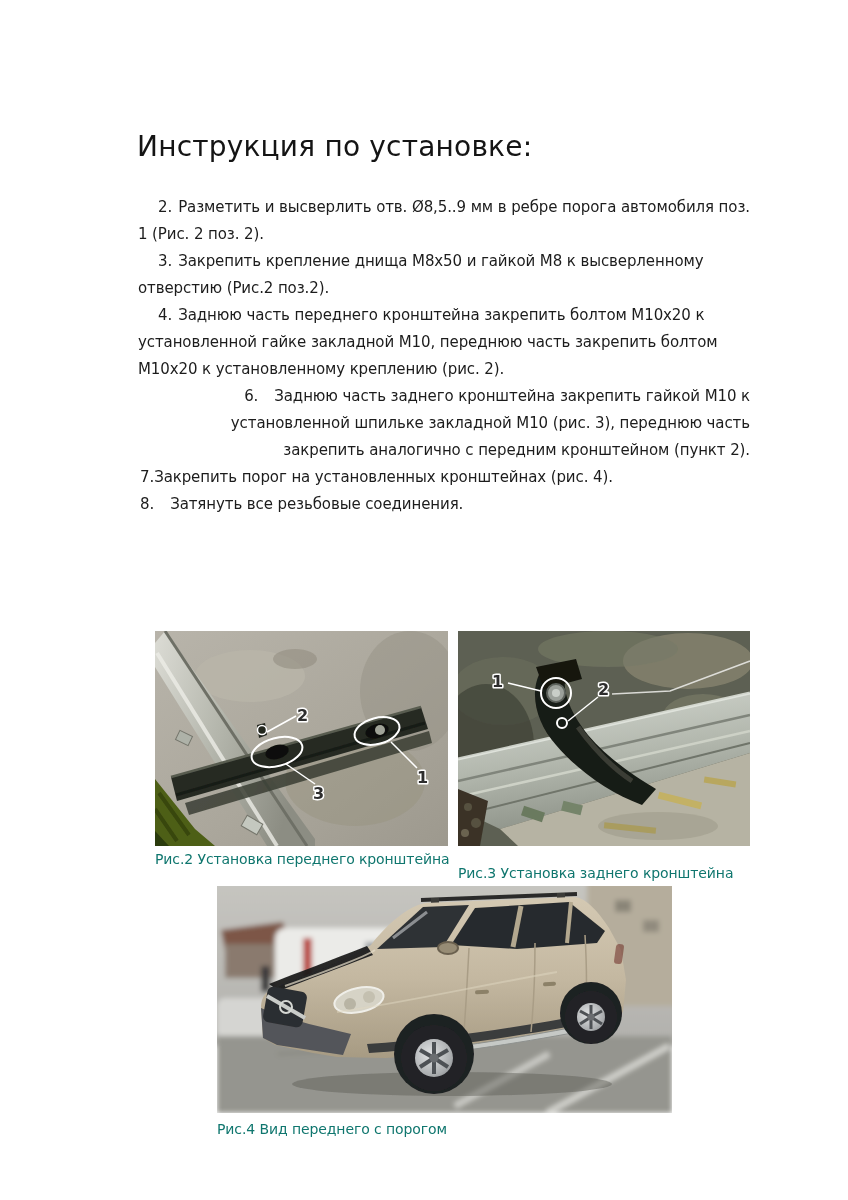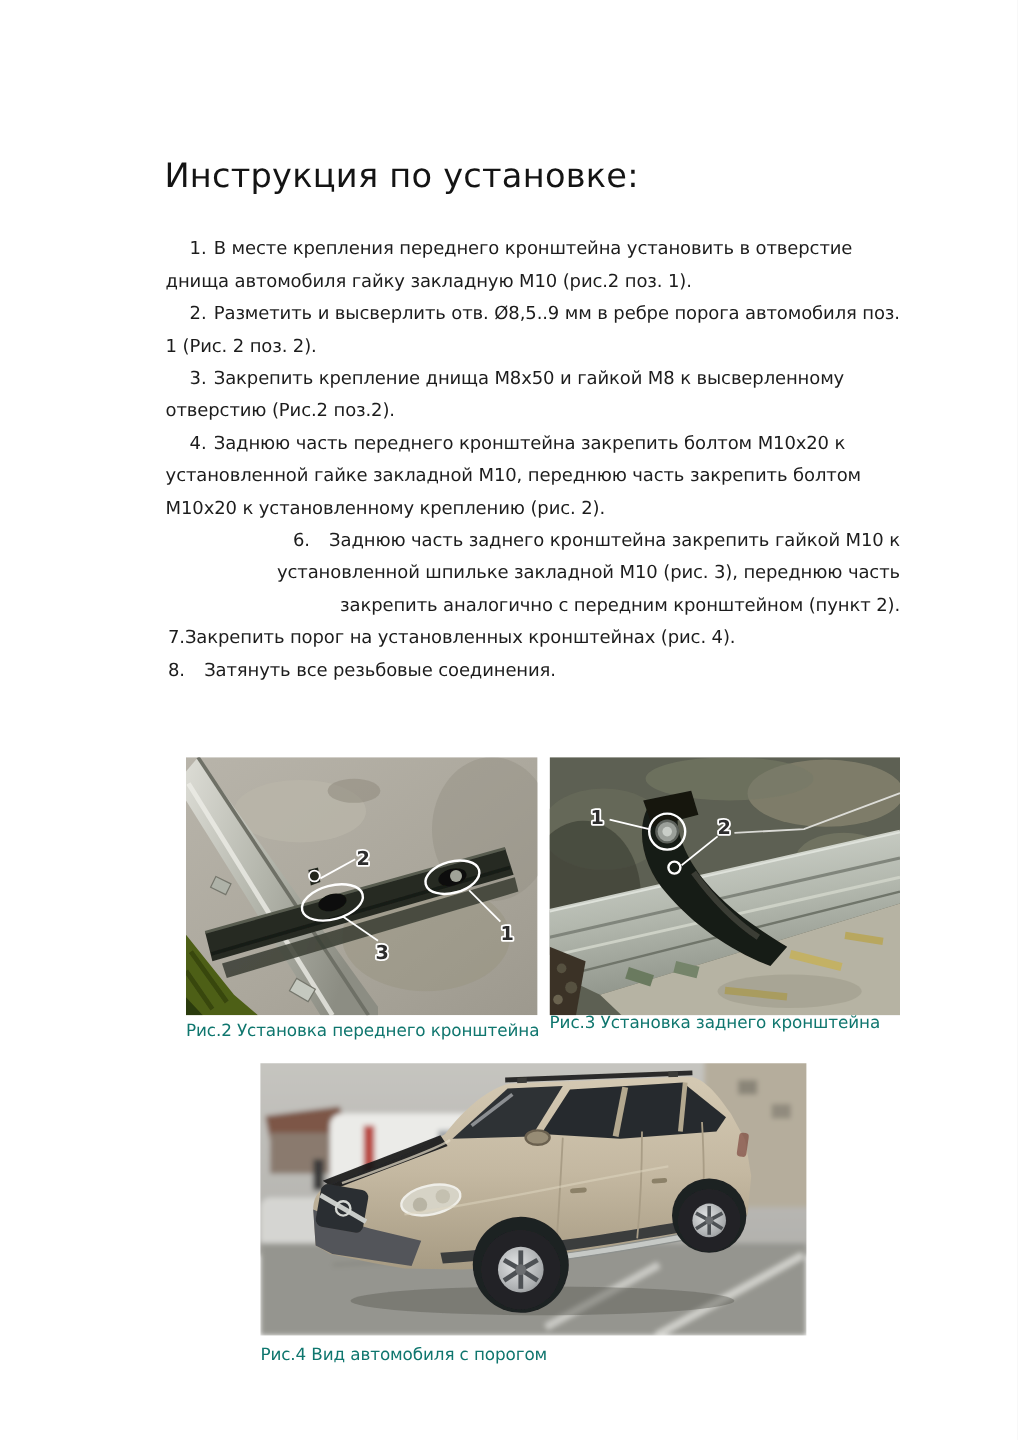--- a/index.html
+++ b/index.html
@@ -28,37 +28,36 @@
   .itm7{text-indent:2px;}
   .itm8{text-indent:2px;}
   .itm8 .num{margin-right:16px;}
   .fig{position:absolute;}
   .fig svg{display:block;}
   .caption{
     position:absolute;text-align:left;font-size:14px;color:#0f766e;
     white-space:nowrap;letter-spacing:-0.1px;
   }
   .cap2{left:155px;top:851px;width:293px;}
-  .cap3{left:458px;top:845px;width:292px;}
+  .cap3{left:458px;top:865px;width:292px;}
   .cap4{left:217px;top:1121px;width:455px;}
   .callout{
     font-family:"DejaVu Sans","Liberation Sans",sans-serif;
     font-size:16px;font-weight:bold;fill:#2d2d2d;
     paint-order:stroke;stroke:#ffffff;stroke-width:3px;stroke-linejoin:round;
   }
 </style>
 </head>
 <body>
 
 <div class="page">
 
   <div class="title">Инструкция по установке:</div>
 
   <div class="instructions">
-    <div class="itm"><span class="num">1.</span><span>В месте крепления переднего кронштейна установить в отверстие днища автомобиля гайку закладную М10 (рис.2 поз. 1).</span></div>
     <div class="itm"><span class="num">2.</span><span>Разметить и высверлить отв. Ø8,5..9 мм в ребре порога автомобиля поз. 1 (Рис. 2 поз. 2).</span></div>
     <div class="itm"><span class="num">3.</span><span>Закрепить крепление днища М8х50 и гайкой М8 к высверленному отверстию (Рис.2 поз.2).</span></div>
     <div class="itm"><span class="num">4.</span><span>Заднюю часть переднего кронштейна закрепить болтом М10х20 к установленной гайке закладной М10, переднюю часть закрепить болтом М10х20 к установленному креплению (рис. 2).</span></div>
     <div class="itm6"><span class="num">6.</span><span>Заднюю часть заднего кронштейна закрепить гайкой М10 к установленной шпильке закладной М10 (рис. 3), переднюю часть закрепить аналогично с передним кронштейном (пункт 2).</span></div>
     <div class="itm7"><span class="num">7.</span><span>Закрепить порог на установленных кронштейнах (рис. 4).</span></div>
     <div class="itm8"><span class="num">8.</span><span>Затянуть все резьбовые соединения.</span></div>
   </div>
 
   <div class="fig" style="left:155px;top:631px;">
     <svg width="293" height="215" viewBox="0 0 293 215">
@@ -283,15 +282,15 @@
               <path d="M374,131 L363,125"></path>
           </g>
           <circle cx="374" cy="131" r="3.5" fill="#6a6d70"></circle>
         </g>
         <path d="M68,100 C110,85 150,70 158,64" stroke="#e6ddc9" stroke-width="2" opacity="0.7" fill="none"></path>
         <path d="M120,126 C180,118 260,100 340,86" stroke="#e0d7c2" stroke-width="2" opacity="0.5" fill="none"></path>
       </g>
     </svg>
   </div>
 
-  <div class="caption cap4">Рис.4 Вид автомобиля с порогом</div>
+  <div class="caption cap4">Рис.4 Вид переднего с порогом</div>
 
 </div>
 
 </body></html>

